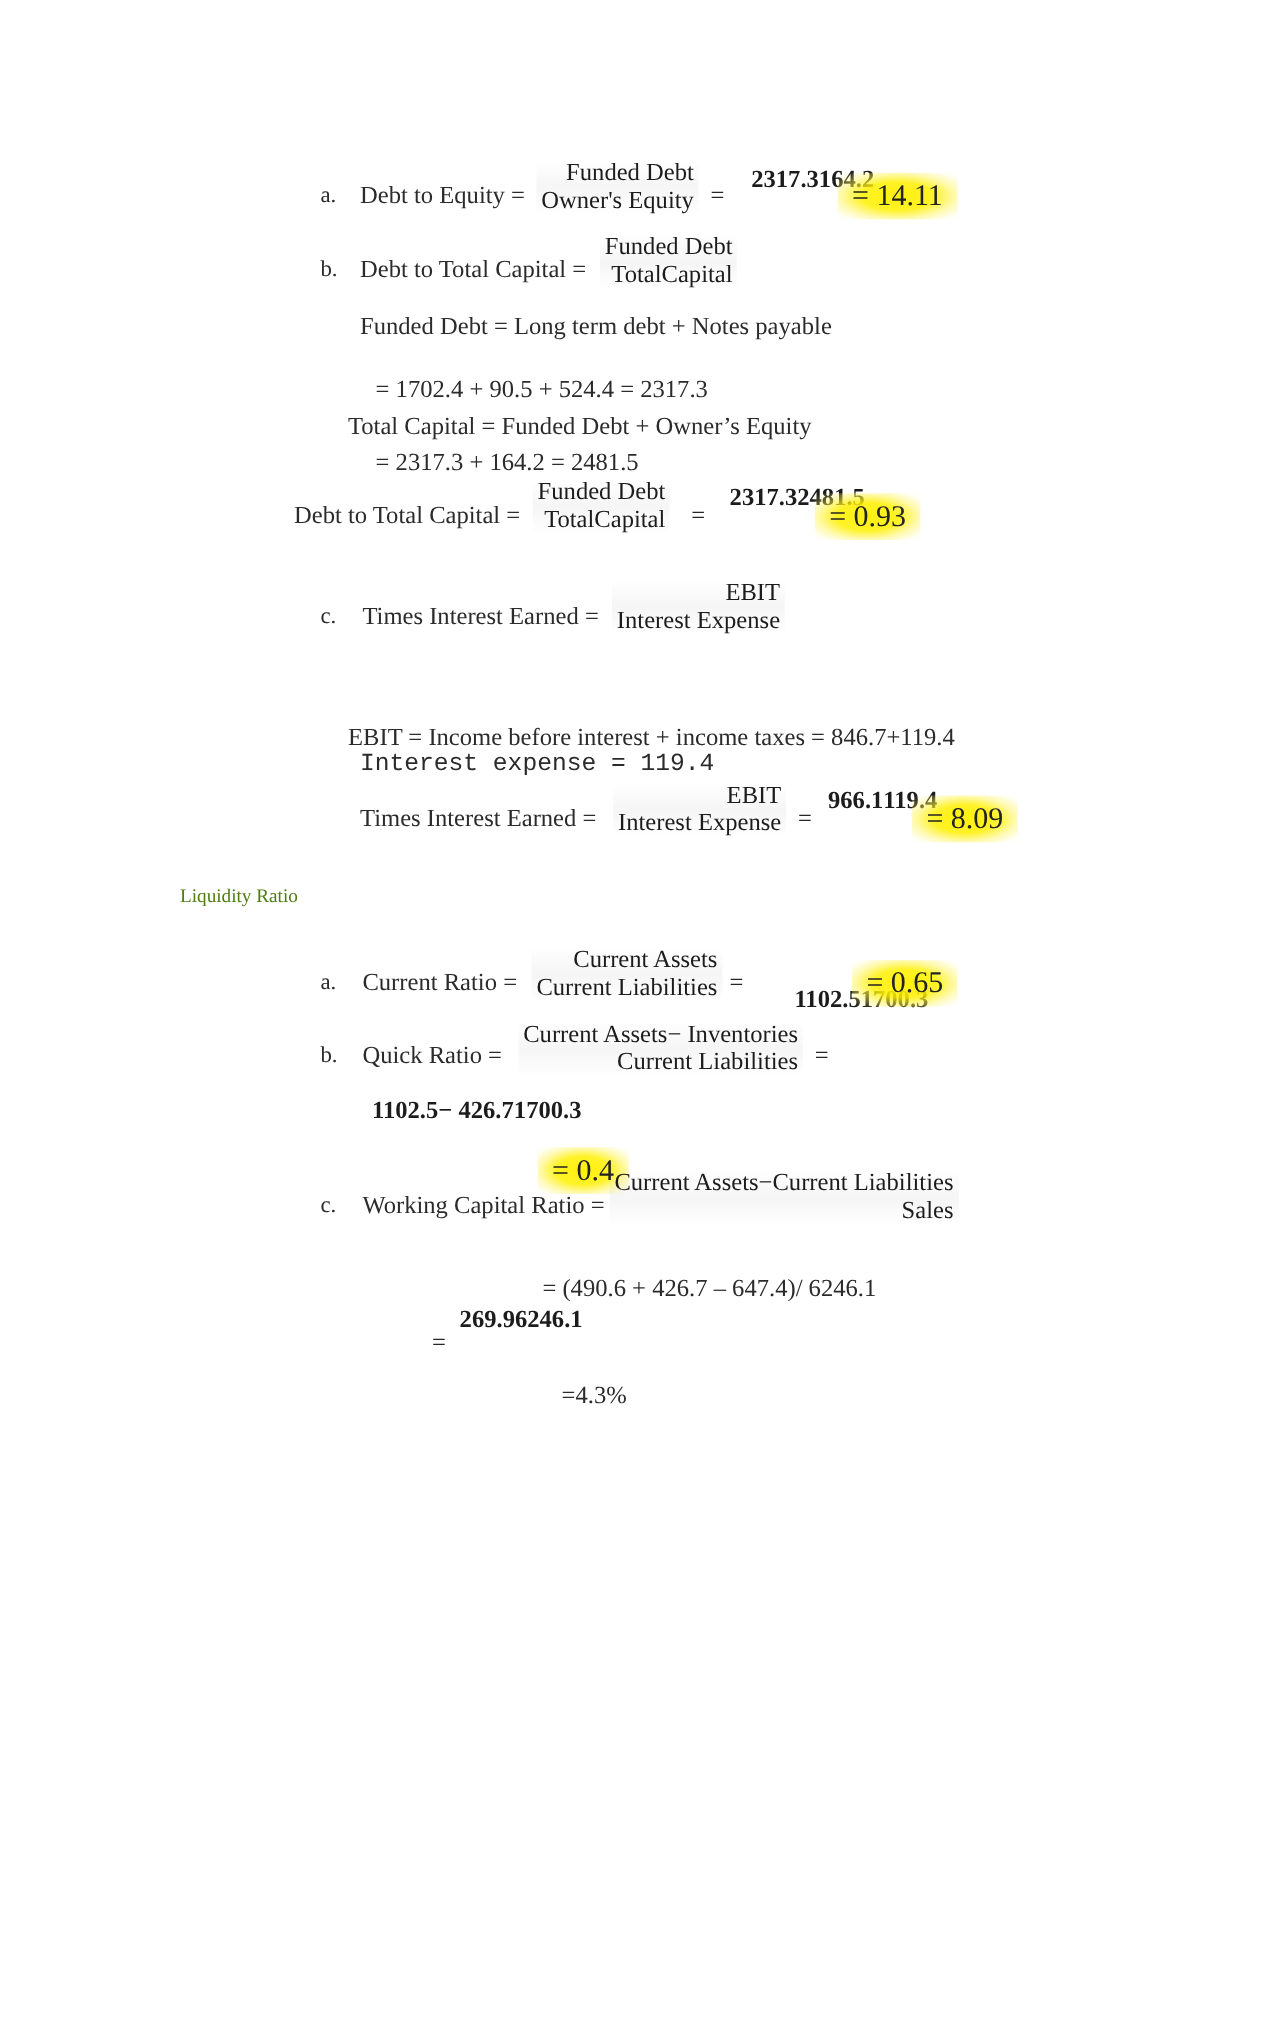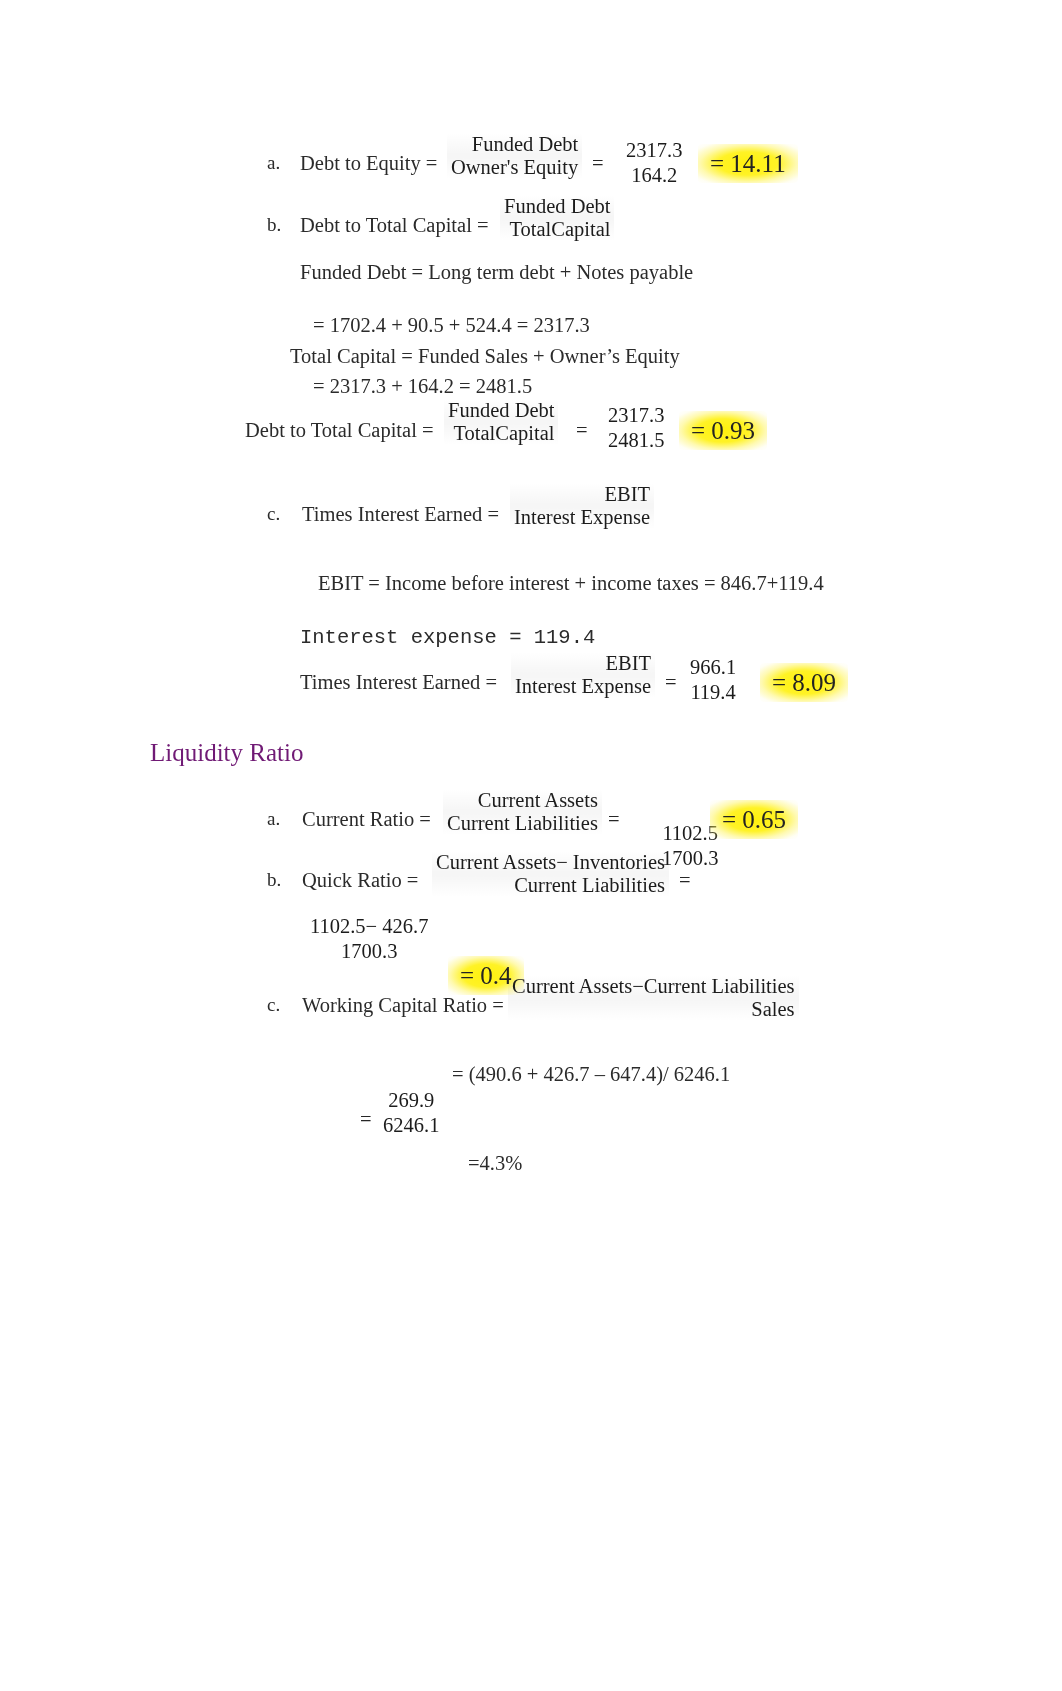--- a/index.html
+++ b/index.html
@@ -22,22 +22,22 @@
   }
   
   .abs { position: absolute; white-space: nowrap; }
 
   .txt {
     font-size: 20.5px;
     line-height: 1.15;
     color: #2b2b2b;
   }
   .heading {
-    font-size: 25px;
-    color: #701a75;
+    font-size: 16px;
+    color: #4d7c0f;
   }
 
   
   .item-letter {
     font-size: 19px;
     color: #2b2b2b;
   }
 
   
   .frac {
@@ -57,24 +57,25 @@
   .frac .num, .frac .den {
     display: block;
     text-align: center;
     font-size: 20.5px;
     color: #1c1c1c;
   }
 
   
   .nfrac {
     display: inline-flex;
-    flex-direction: column;
+    flex-direction: row;
     align-items: center;
     line-height: 1.2;
     vertical-align: middle;
+    font-weight: bold;
   }
   .nfrac .num, .nfrac .den {
     font-size: 20.5px;
     color: #1c1c1c;
     text-align: center;
   }
 
   .eq {
     font-size: 20.5px;
     vertical-align: middle;
@@ -133,21 +134,21 @@
     <span class="frac">
       <span class="num">Funded Debt</span>
       <span class="den">TotalCapital</span>
     </span>
   </div>
 
   <div class="abs txt" style="left:300px; top:261px;">Funded Debt = Long term debt + Notes payable</div>
 
   <div class="abs txt" style="left:313px; top:314px;">= 1702.4 + 90.5 + 524.4 = 2317.3</div>
 
-  <div class="abs txt" style="left:290px; top:345px;">Total Capital = Funded Sales + Owner’s Equity</div>
+  <div class="abs txt" style="left:290px; top:345px;">Total Capital = Funded Debt + Owner’s Equity</div>
 
   <div class="abs txt" style="left:313px; top:375px;">= 2317.3 + 164.2 = 2481.5</div>
 
   <div class="abs txt" style="left:245px; top:419px;">Debt to Total Capital =</div>
 
   <div class="abs" style="left:444px; top:399px;">
     <span class="frac">
       <span class="num">Funded Debt</span>
       <span class="den">TotalCapital</span>
     </span>
@@ -171,21 +172,21 @@
   </div>
   <div class="abs txt" style="left:302px; top:503px;">Times Interest Earned =</div>
 
   <div class="abs" style="left:510px; top:483px;">
     <span class="frac">
       <span class="num">EBIT</span>
       <span class="den">Interest Expense</span>
     </span>
   </div>
 
-  <div class="abs txt" style="left:290px; top:572px;margin-left:28px;">EBIT = Income before interest + income taxes = 846.7+119.4</div>
+  <div class="abs txt" style="left:290px; top:604px;">EBIT = Income before interest + income taxes = 846.7+119.4</div>
 
   <div class="abs txt" style="left:300px; top:626px;font-family:Liberation Mono, monospace;">Interest expense = 119.4</div>
 
   <div class="abs txt" style="left:300px; top:671px;">Times Interest Earned =</div>
 
   <div class="abs" style="left:511px; top:652px;">
     <span class="frac">
       <span class="num">EBIT</span>
       <span class="den">Interest Expense</span>
     </span>

